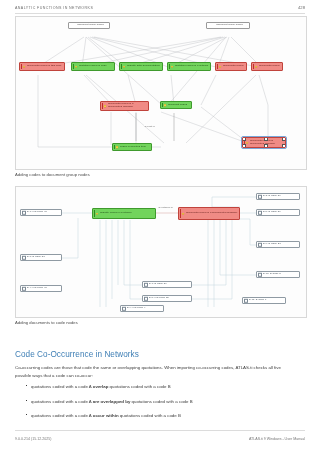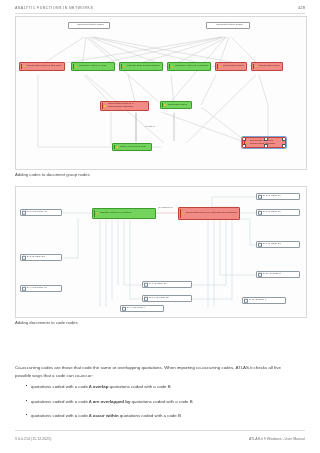--- a/index.html
+++ b/index.html
@@ -325,20 +325,21 @@
       <span class="nlabel">D 10: E Case 2</span>
     </div>
     <div class="node docnode" style="left:226px;top:110px;width:44px;height:7px;">
       <span class="doc-icon"></span>
       <span class="nlabel">D 11: E Case 1</span>
     </div>
   </div>
 
   <div class="caption" id="cap2">Adding documents to code nodes</div>
 
+  <h2 class="h2">Code Co-Occurrence in Networks</h2>
   <p class="para" id="para1">Co-occurring codes are those that code the same or overlapping quotations. When importing co-occurring codes, ATLAS.ti checks all five possible ways that a code can co-occur:</p>
 
   <div class="bullets">
     <div class="bullet">
       <span>quotations coded with a code A </span><b>overlap</b><span> quotations coded with a code B</span>
     </div>
     <div class="bullet">
       <span>quotations coded with a code A </span><b>are overlapped by</b><span> quotations coded with a code B</span>
     </div>
     <div class="bullet">

